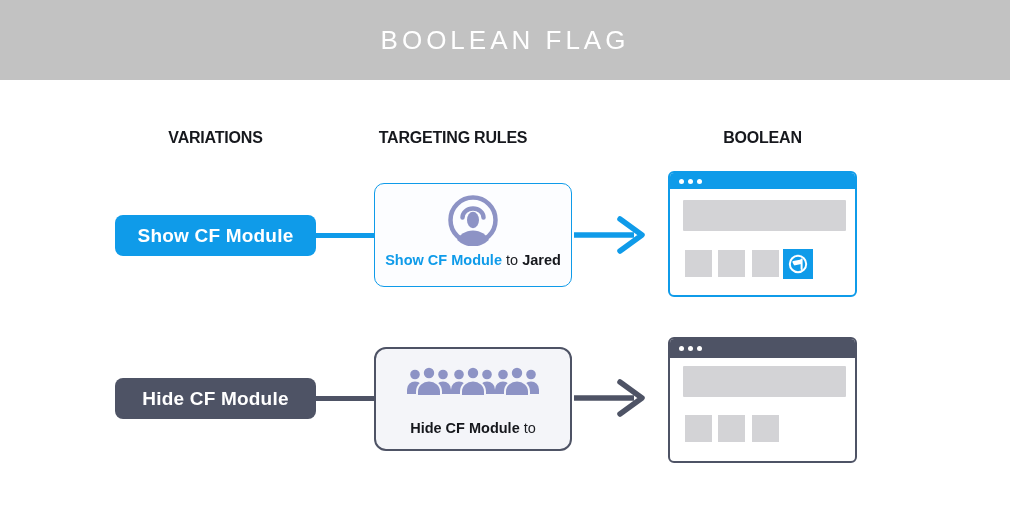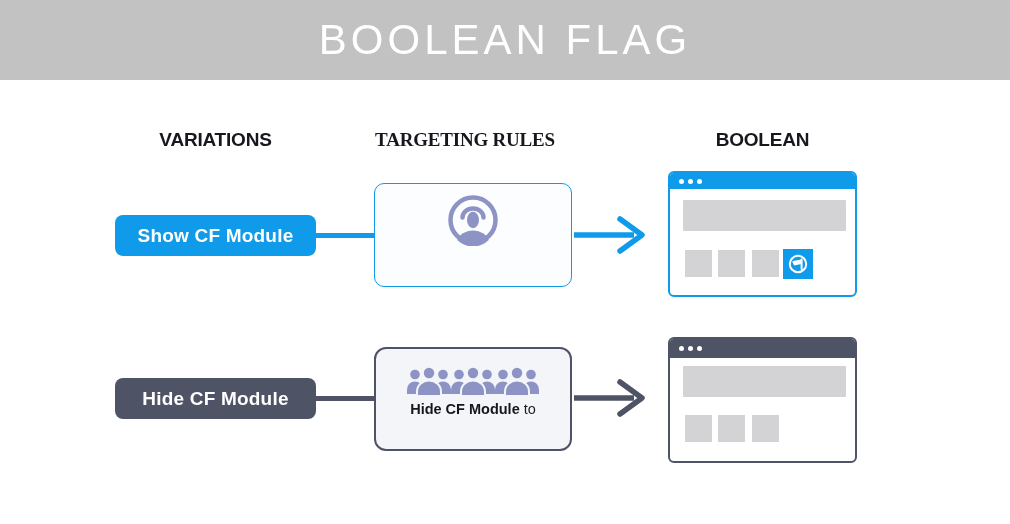--- a/index.html
+++ b/index.html
@@ -6,30 +6,30 @@
   .canvas{
     position:relative;width:1010px;height:524px;background:#ffffff;
     font-family:"Liberation Sans", sans-serif;overflow:hidden;
   }
   
   .top-banner{
     position:absolute;left:0;top:0;width:1010px;height:80px;
     background:#c2c2c2;display:flex;align-items:center;justify-content:center;
   }
   .top-banner h1{
-    margin:0;color:#ffffff;font-size:42px;font-weight:300;
+    margin:0;color:#ffffff;font-size:26px;font-weight:300;
     letter-spacing:4px;
   }
   
   .col-label{
-    position:absolute;top:129px;font-size:19px;font-weight:bold;
+    position:absolute;top:129px;font-size:16px;font-weight:bold;
     color:#16181d;letter-spacing:-0.2px;text-align:center;
   }
   .col-variations{left:115px;width:201px;}
-  .col-targeting{left:366px;width:198px;font-family:Liberation Serif, serif;}
+  .col-targeting{left:354px;width:198px;}
   .col-results{left:668px;width:189px;}
 
   
   .var-btn{
     position:absolute;left:115px;width:201px;height:41px;border-radius:8px;
     color:#ffffff;font-size:19px;font-weight:bold;display:flex;
     align-items:center;justify-content:center;letter-spacing:0.2px;
   }
   .btn-blue{top:215px;background:#0f9be9;}
   .btn-dark{top:378px;background:#4e5365;}
@@ -43,21 +43,21 @@
   .rule-box{
     position:absolute;left:374px;width:198px;height:104px;box-sizing:border-box;
     display:flex;flex-direction:column;align-items:center;justify-content:space-between;
   }
   .rule-box-1{
     top:183px;border:1.5px solid #0f9be9;border-radius:10px;background:#fcfdff;
     padding:10px 6px 15px;
   }
   .rule-box-2{
     top:347px;border:2px solid #4e5365;border-radius:12px;background:#f4f5f9;
-    padding:13px 6px 29px;
+    padding:13px 6px 10px;
   }
   .rule-text{font-size:14.5px;color:#1b1d22;text-align:center;line-height:1.35;white-space:nowrap;}
   .flag-blue{color:#0f9be9;font-weight:bold;}
   .flag-dark{color:#15171c;font-weight:bold;}
   .aud-bold{color:#15171c;font-weight:bold;}
 
   
   .arrow{position:absolute;left:574px;width:80px;height:44px;}
   .arrow-1{top:213px;}
   .arrow-2{top:376px;}
@@ -102,20 +102,25 @@
   <div class="var-btn btn-blue">Show CF Module</div>
   <div class="conn conn-blue"></div>
 
   <div class="rule-box rule-box-1">
     <svg width="52" height="52" viewBox="0 0 52 52">
       <circle cx="26" cy="26" r="22.5" fill="none" stroke="#8d93c5" stroke-width="4.5"></circle>
       <path d="M15.5,23.5 a10.5,9 0 0 1 21,0" fill="none" stroke="#8d93c5" stroke-width="4.5" stroke-linecap="round"></path>
       <ellipse cx="26" cy="26" rx="6" ry="8.2" fill="#8d93c5"></ellipse>
       <path d="M26,36.5 c-7.5,0 -13.8,4.3 -15.8,9.5 a22.5,22.5 0 0 0 31.6,0 c-2,-5.2 -8.3,-9.5 -15.8,-9.5 z" fill="#8d93c5"></path>
     </svg>
+    <div class="rule-text">
+      <span class="flag-blue">Show CF Module</span>
+      <span>to</span>
+      <span class="aud-bold">Jared</span>
+    </div>
   </div>
 
   <svg class="arrow arrow-1" viewBox="0 0 80 44">
     <path d="M0,22 H60" stroke="#0f9be9" stroke-width="5.5" fill="none"></path>
     <path d="M46,6 L68,22 L46,38" stroke="#0f9be9" stroke-width="5.5" fill="none" stroke-linecap="round" stroke-linejoin="round"></path>
   </svg>
 
   <div class="browser browser-1">
     <div class="titlebar titlebar-blue">
       <span class="dot"></span>

